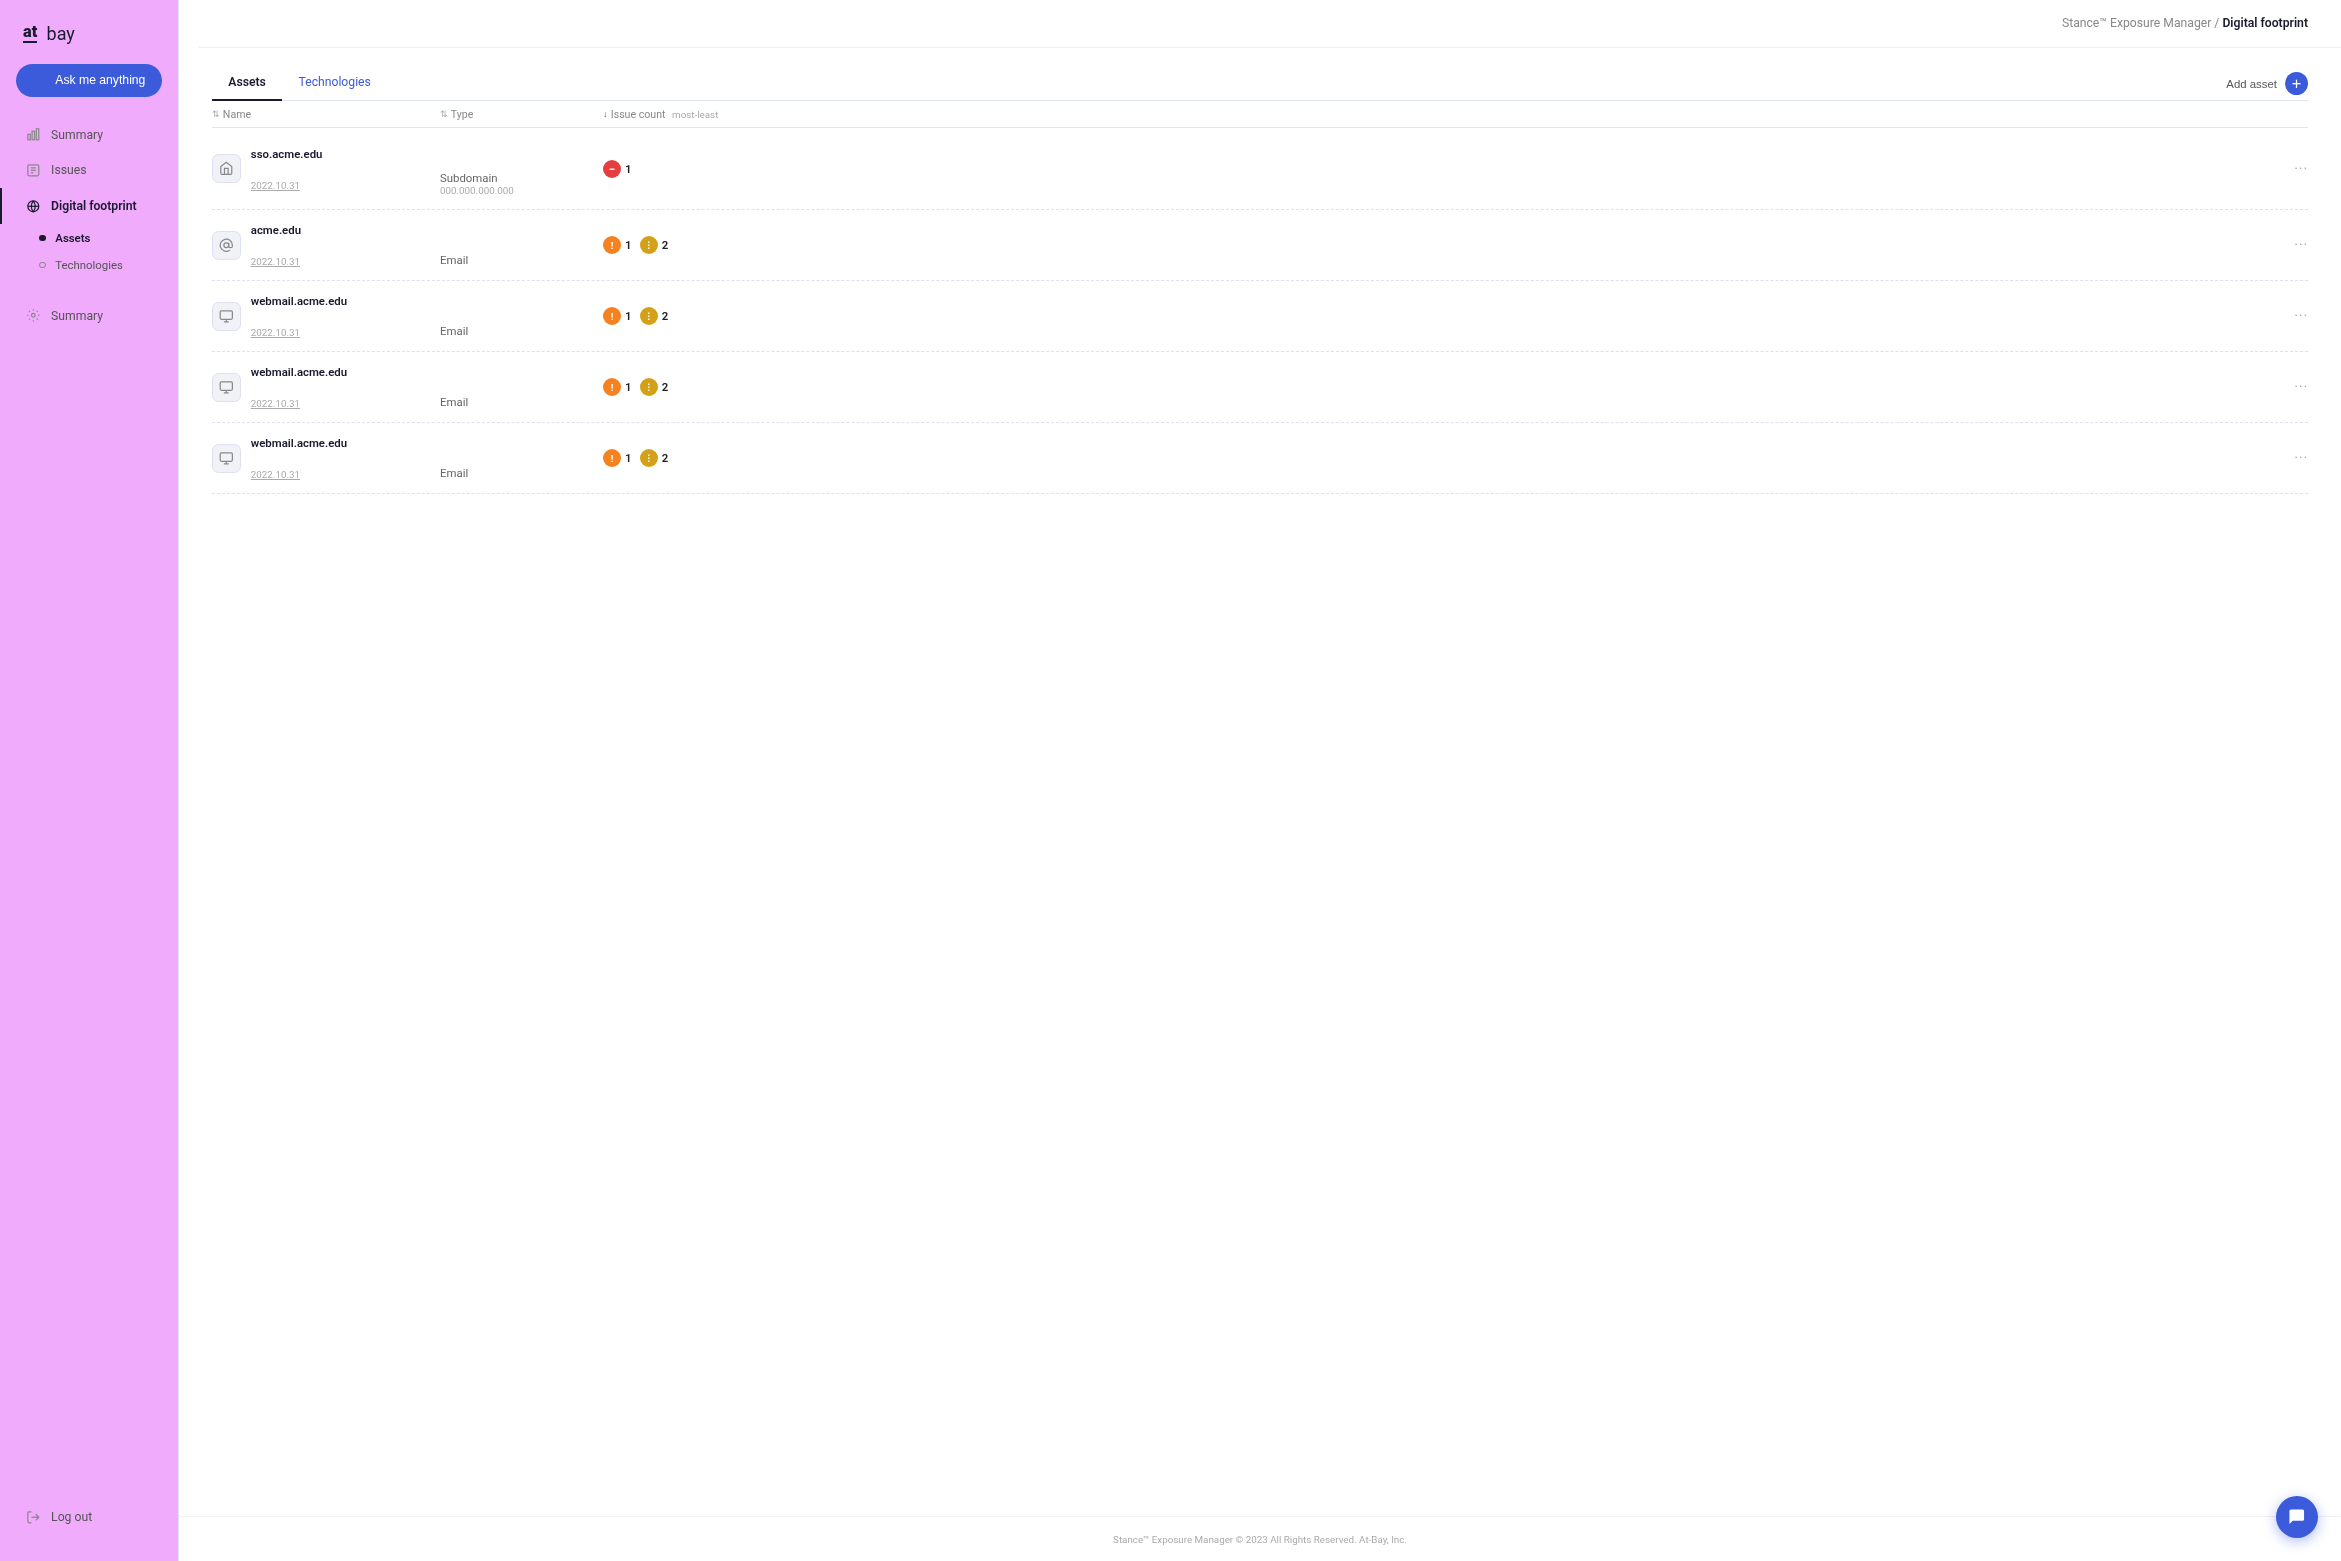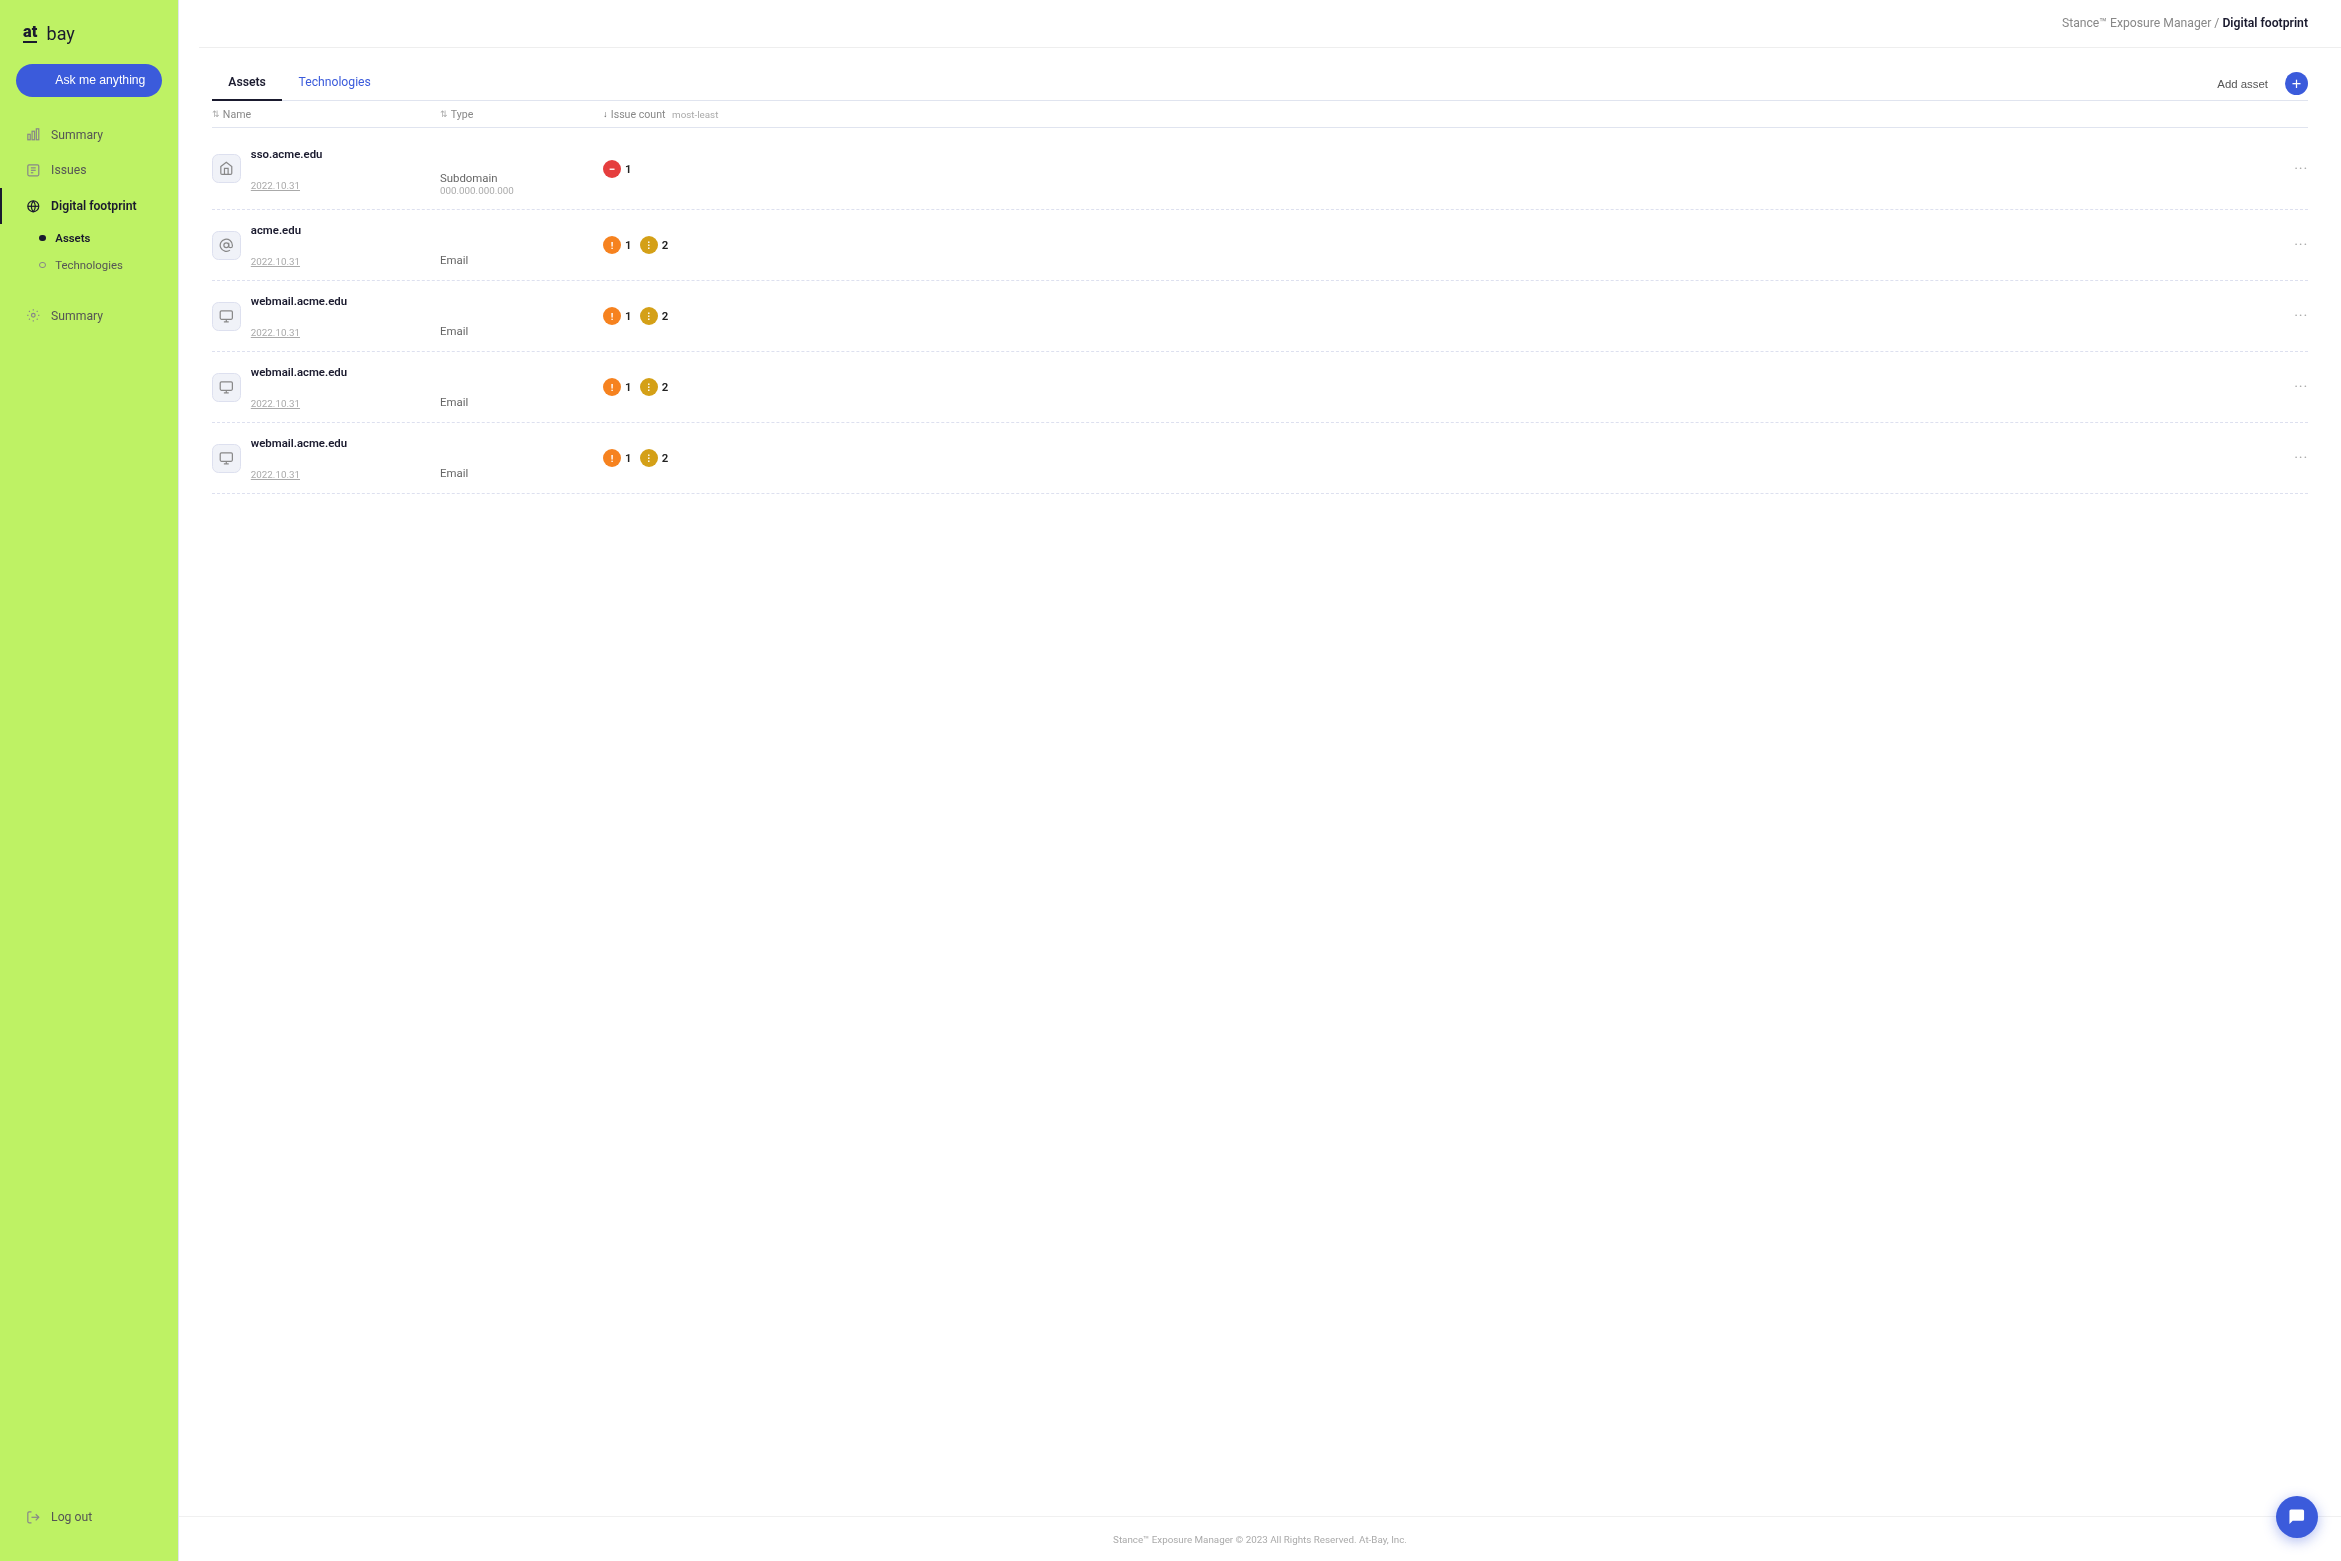--- a/index.html
+++ b/index.html
@@ -9,21 +9,21 @@
       display: flex;
       min-height: 100vh;
       font-size: 11.4px;
       color: #222;
     }
 
     
     .sidebar {
       width: 179px;
       min-width: 179px;
-      background: #bef264;
+      background: #f0abfc;
       display: flex;
       flex-direction: column;
       padding: 0;
       border-right: 0.8px solid #e0e4ef;
       min-height: 100vh;
     }
 
     .logo-area {
       padding: 23px 23px 19.5px;
     }
@@ -209,21 +209,21 @@
       border-bottom: 2.4px solid #1a1a2e;
     }
 
     .tab.technologies-tab {
       color: #3b5bdb;
     }
 
     .add-asset-btn {
       display: flex;
       align-items: center;
-      gap: 17px;
+      gap: 8px;
       background: none;
       border: none;
       cursor: pointer;
       color: #555;
       font-size: 11.4px;
       padding: 4.9px 0;
     }
 
     .add-asset-plus {
       width: 23px;

